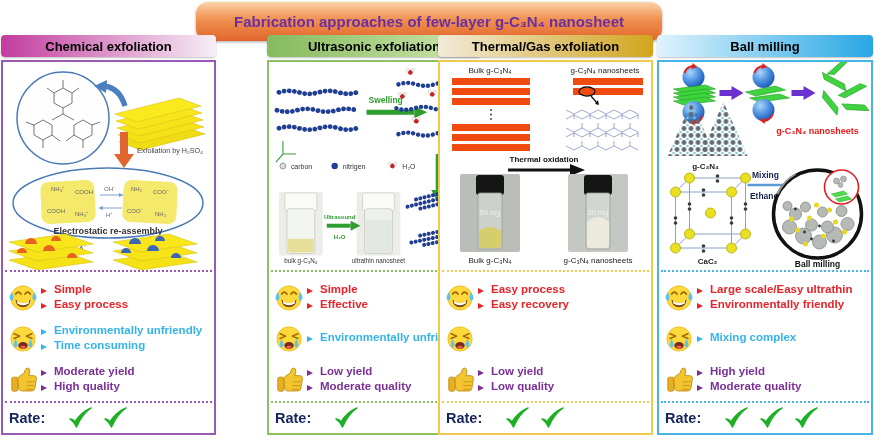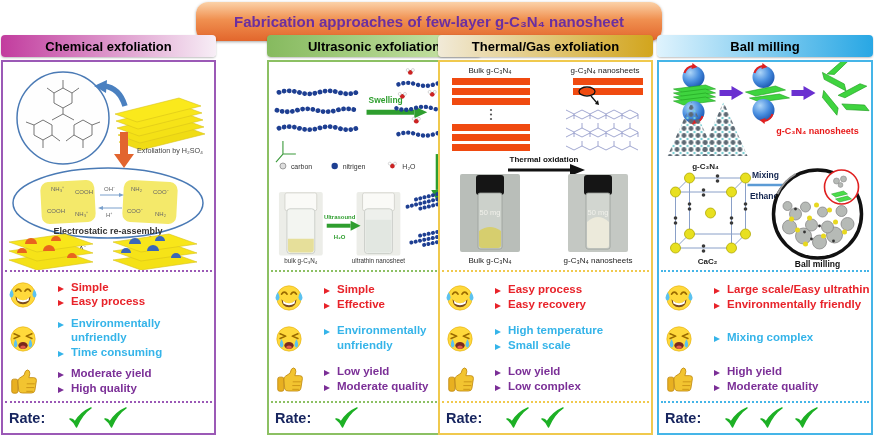--- a/index.html
+++ b/index.html
@@ -19,21 +19,21 @@
   .c2 .col-header{background:linear-gradient(to right,#86ba5f,#cfe7ae);}
   .c3 .col-header{background:linear-gradient(to right,#f1ead8,#d2a51d);}
   .c4 .col-header{background:linear-gradient(to right,#dff3fd,#28a7e4);}
   .col-body{margin-top:3px;height:375px;box-sizing:border-box;border:2px solid var(--c);
     background:#fff;display:flex;flex-direction:column;justify-content:center;}
   .diagram{height:208px;position:relative;flex:0 0 auto;}
   .dsvg{display:block;width:100%;height:208px;}
   .dsvg text{font-family:"Liberation Sans",sans-serif;}
   .sep{border-top:2px dotted var(--c);margin:0 2px;flex:0 0 auto;}
   .bullets{flex:1 1 auto;padding:4px 1px 2px 5px;display:flex;flex-direction:column;justify-content:space-around;}
-  .bgroup{display:flex;align-items:center;gap:20px;}
+  .bgroup{display:flex;align-items:center;gap:3px;}
   .emoji{flex:0 0 30px;width:30px;height:30px;}
   .items{display:flex;flex-direction:column;}
   .item{display:flex;align-items:baseline;font-weight:bold;font-size:11.5px;line-height:1.25;}
   .tri{display:inline-block;flex:0 0 auto;width:0;height:0;border-top:3.5px solid transparent;
     border-bottom:3.5px solid transparent;border-left:6.5px solid currentColor;margin-right:7px;transform:translateY(1px);}
   .item.red{color:#e8232a;}
   .item.cyan{color:#35b4e9;}
   .item.purple{color:#7b2f97;}
   .rate-row{flex:0 0 30px;height:30px;display:flex;align-items:center;padding-left:6px;gap:22px;}
   .rate-label{font-weight:bold;font-size:14.5px;color:#17255f;}
@@ -494,47 +494,37 @@
   <svg viewBox="0 0 32 32" width="30" height="30">
     <circle cx="16" cy="17" r="13" fill="#ffd93b" stroke="#e0a800" stroke-width="0.6"></circle>
     <path d="M6.5,11.5 l6,2.5 l-6,2.5" stroke="#9a6a00" fill="none" stroke-width="1.7" stroke-linecap="round" stroke-linejoin="round"></path>
     <path d="M25.5,11.5 l-6,2.5 l6,2.5" stroke="#9a6a00" fill="none" stroke-width="1.7" stroke-linecap="round" stroke-linejoin="round"></path>
     <ellipse cx="16" cy="24" rx="5" ry="3.8" fill="#7a2a1e"></ellipse>
     <ellipse cx="16" cy="25.8" rx="3" ry="1.8" fill="#e05a4a"></ellipse>
     <path d="M8,17 q-3.5,7 0,9.5 q4,-2.5 0,-9.5 z" fill="#5bc2f0"></path>
     <path d="M24,17 q3.5,7 0,9.5 q-4,-2.5 0,-9.5 z" fill="#5bc2f0"></path>
   </svg>
 </span>
-        <div class="items">
-          <div class="item cyan">
-              <span class="tri"></span>
-              <span>High temperature</span>
-            </div>
-          <div class="item cyan">
-              <span class="tri"></span>
-              <span>Small scale</span>
-            </div>
-        </div>
       </div>
       <div class="bgroup">
         <span class="emoji">
   <svg viewBox="0 0 32 32" width="30" height="30">
     <rect x="4" y="14" width="6.5" height="15" rx="2" fill="#e8b020" stroke="#c08810" stroke-width="0.9"></rect>
     <path d="M10.5,16 q0,-2 2,-3.2 l4.6,-3 q1.2,-5.6 3.6,-5.6 q2.6,0 2.6,4 l-1,4.2 l5.2,0 q3,0 2.8,3 l-1.6,10.4 q-0.5,3 -3.6,3 l-9.6,0 q-3,0 -4,-2 z" fill="#f2c430" stroke="#c08810" stroke-width="0.9"></path>
     <path d="M20,19 h8.5 M19.5,23 h8.5 M19.5,27 h7" stroke="#c08810" stroke-width="0.8" fill="none"></path>
   </svg>
 </span>
         <div class="items">
           <div class="item purple">
               <span class="tri"></span>
               <span>Low yield</span>
             </div>
           <div class="item purple">
               <span class="tri"></span>
-              <span>Low complex</span>
+              <span>Low quality</span>
             </div>
         </div>
       </div>
     </div>
     <div class="sep"></div>
     <div class="rate-row">
       <span class="rate-label">Rate:</span>
       <span class="checks">
   <svg width="26" height="24" viewBox="0 0 26 24">
     <path d="M3,13 C6,15 8,18 9.5,21 C13,13 18,6 24,2 C17,5 11,11 8,16 C6.5,14 5,12.5 3,13 z" fill="#1db025" stroke="#1db025" stroke-width="1.5" stroke-linejoin="round"></path>

